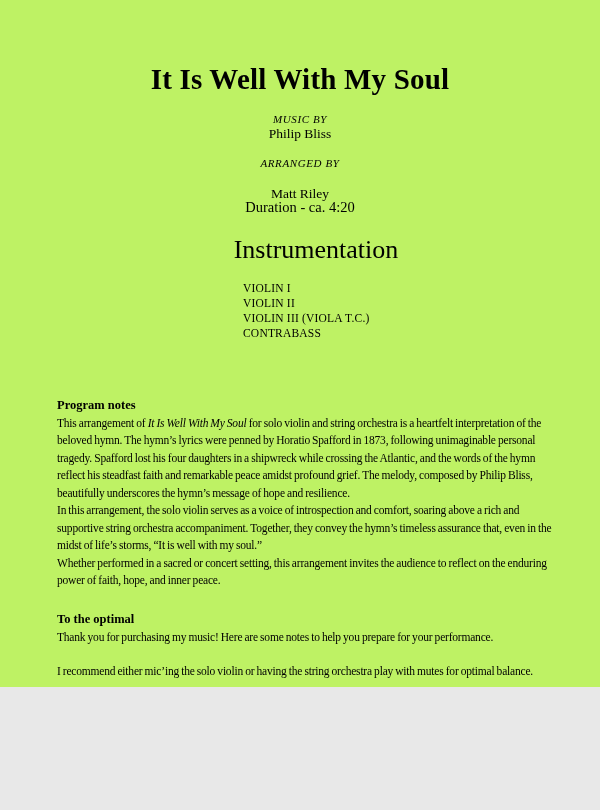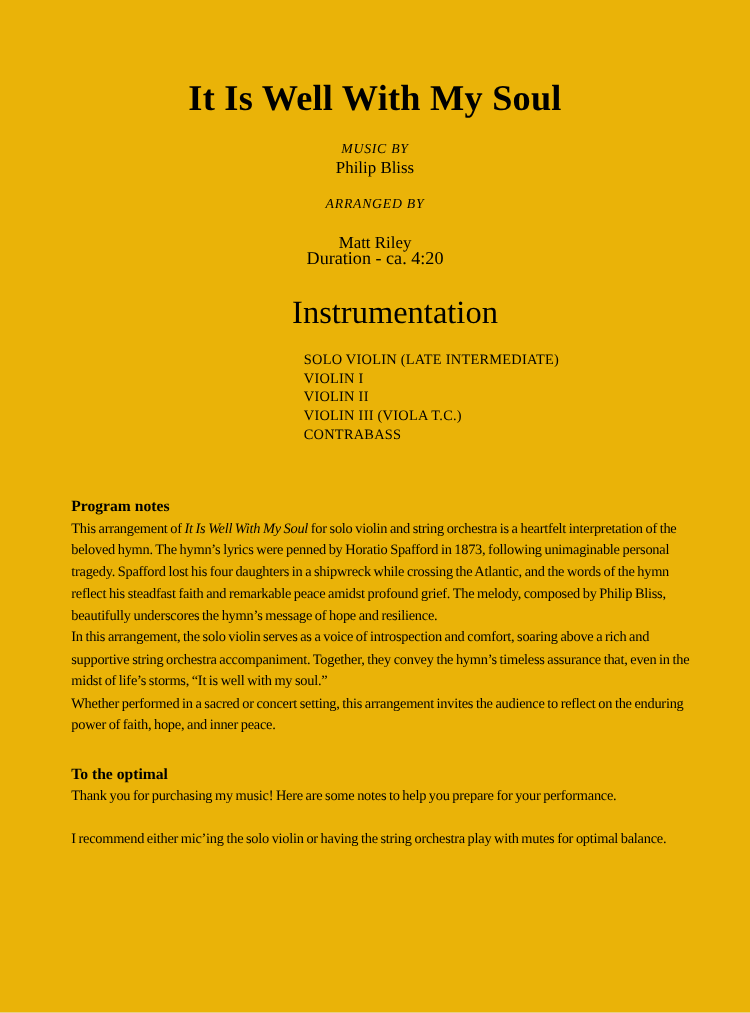--- a/index.html
+++ b/index.html
@@ -1,20 +1,20 @@
 <!DOCTYPE html>
 <html><head>
 <meta charset="utf-8">
 <style>
   html,body { margin:0; padding:0; background:#e8e8e8; }
   .page {
     position:relative;
-    width:600px; height:810px;
+    width:600px; height:687px;
     margin:0 auto;
-    background:#eab308;
+    background:#bef264;
     color:#000000;
     font-family:"Liberation Serif", serif;
     overflow:hidden;
   }
   .centered { position:absolute; left:0; right:0; text-align:center; }
   .piece-title {
     top:62px;
     font-size:29px;
     font-weight:700;
     line-height:1.2;
@@ -85,21 +85,20 @@
   <div class="centered credit-name music-by-name">Philip Bliss</div>
 
   <div class="centered credit-label arranged-label">ARRANGED BY</div>
   <div class="centered credit-name arranged-name">Matt Riley</div>
 
   <div class="centered duration">Duration - ca. 4:20</div>
 
   <div class="centered instr-heading">Instrumentation</div>
 
   <div class="instr-list">
-      <div class="instr-item">SOLO VIOLIN (LATE INTERMEDIATE)</div>
       <div class="instr-item">VIOLIN I</div>
       <div class="instr-item">VIOLIN II</div>
       <div class="instr-item">VIOLIN III (VIOLA T.C.)</div>
       <div class="instr-item">CONTRABASS</div>
     </div>
 
   <div class="section program-section">
     <div class="section-heading">Program notes</div>
     <p class="para"><span>This arrangement of </span><span class="italic">It Is Well With My Soul</span><span> for solo violin and string orchestra is a heartfelt interpretation of the beloved hymn. The hymn’s lyrics were penned by Horatio Spafford in 1873, following unimaginable personal tragedy. Spafford lost his four daughters in a shipwreck while crossing the Atlantic, and the words of the hymn reflect his steadfast faith and remarkable peace amidst profound grief. The melody, composed by Philip Bliss, beautifully underscores the hymn’s message of hope and resilience.</span></p>
     <p class="para">In this arrangement, the solo violin serves as a voice of introspection and comfort, soaring above a rich and supportive string orchestra accompaniment. Together, they convey the hymn’s timeless assurance that, even in the midst of life’s storms, “It is well with my soul.”</p>

